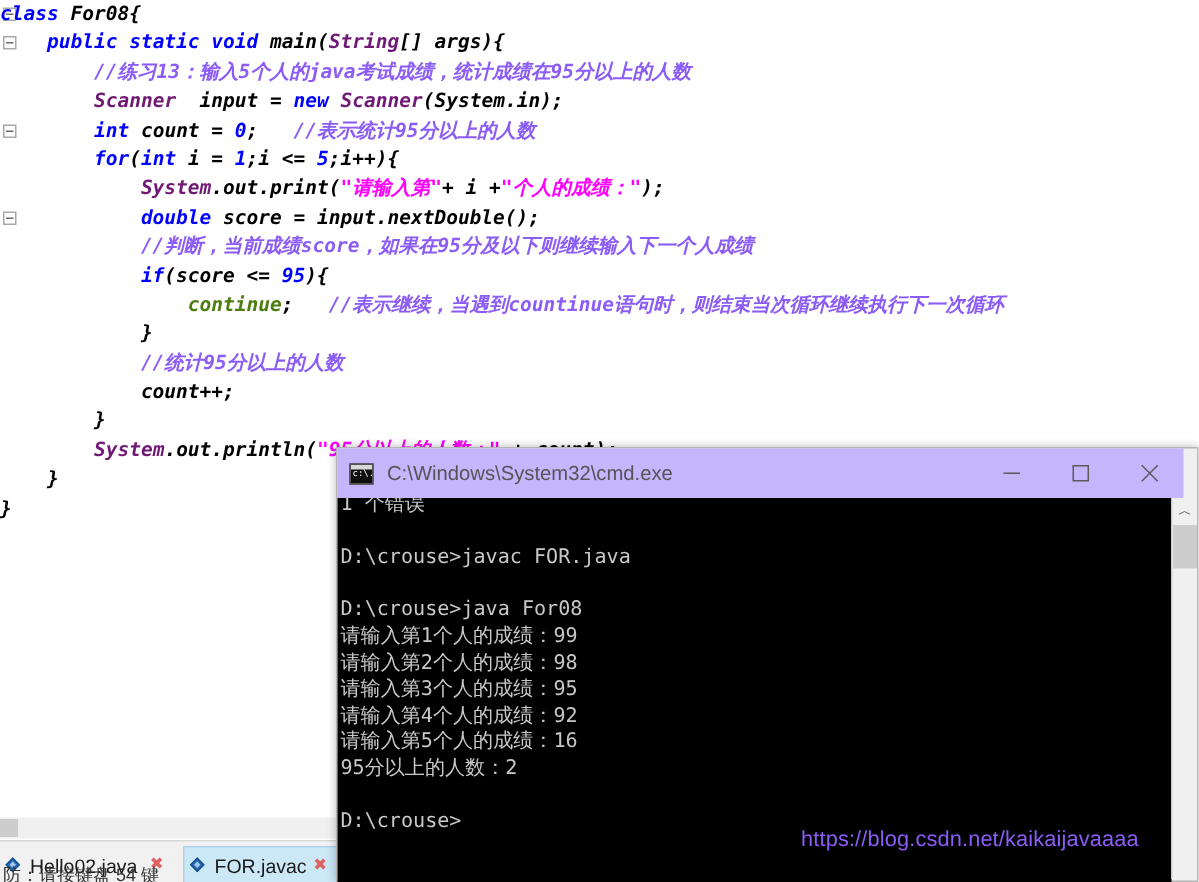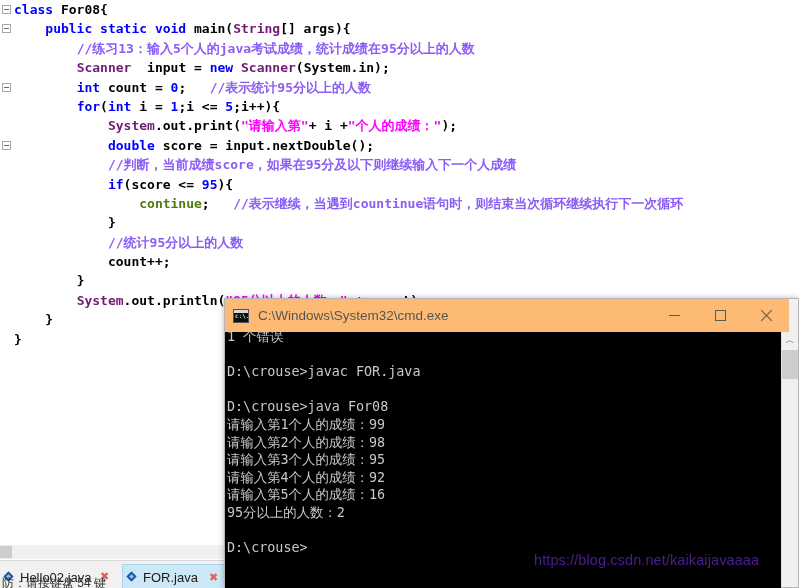--- a/index.html
+++ b/index.html
@@ -29,21 +29,21 @@
   }
   #code{
     position:absolute;left:0;top:0;width:799px;
     font-family:"DejaVu Sans Mono","Liberation Mono",monospace;
     font-size:13px;
     font-weight:bold;
     line-height:19.4px;
     white-space:pre;
     color:#000000;
   }
-  .ln{height:19.4px;padding-left:14px;}
+  .ln{height:19.4px;font-style:italic;}
   .kw{color:#0000ff;}
   .cls{color:#701a75;}
   .str{color:#ff00ff;}
   .cmt{color:#8b5cf6;}
   .num{color:#0000ff;}
   .ctl{color:#4d7c0f;}
   .pl{color:#000000;}
 
   
   #tabbar{
@@ -93,21 +93,21 @@
   
   #cmdwin{
     position:absolute;left:224px;top:298px;width:575px;height:290px;
     background:#f0f0f0;
     border:1px solid #b4b4b4;
     box-sizing:border-box;
     box-shadow:0 0 6px rgba(0,0,0,0.28);
   }
   #cmdtitle{
     position:absolute;left:0;top:0;width:564px;height:33px;
-    background:#fdba74;
+    background:#c4b5fd;
     display:flex;align-items:center;
   }
   #cmdicon{
     width:16px;height:14px;margin-left:8px;margin-right:9px;flex:none;
     background:#0f0f0f;border:1px solid #545454;box-sizing:border-box;position:relative;
   }
   #cmdicon::before{
     content:"";position:absolute;left:0;top:0;right:0;height:3px;background:#d8d8d8;
   }
   #cmdicon::after{
@@ -162,21 +162,21 @@
   }
   #scrolldown{
     position:absolute;left:0;bottom:0;width:16px;height:17px;
     display:flex;align-items:center;justify-content:center;
     color:#505050;font-size:9px;
   }
 
   
   #watermark{
     position:absolute;left:534px;top:552px;
-    font-size:14.5px;color:#4c1d95;
+    font-size:14.5px;color:#8b5cf6;
     font-family:"Liberation Sans",sans-serif;
     white-space:nowrap;overflow:hidden;width:244px;
     letter-spacing:0.1px;
   }
 </style>
 </head>
 <body>
 
 <div id="editor">
   <div id="gutter">
@@ -191,21 +191,21 @@
 </div>
 
 <div id="tabbar">
   <div class="tab inactive">
     <span class="tabicon"></span>
     <span class="tablabel">Hello02.java</span>
     <span class="tabclose">✖</span>
   </div>
   <div class="tab active">
     <span class="tabicon"></span>
-    <span class="tablabel">FOR.java</span>
+    <span class="tablabel">FOR.javac</span>
     <span class="tabclose">✖</span>
   </div>
 </div>
 <div id="statusline">防：请接键盘 54 键</div>
 
 <div id="cmdwin">
   <div id="cmdtitle">
     <span id="cmdicon"></span>
     <span id="cmdtitletext">C:\Windows\System32\cmd.exe</span>
     <span class="wbtn" id="btn-min">

